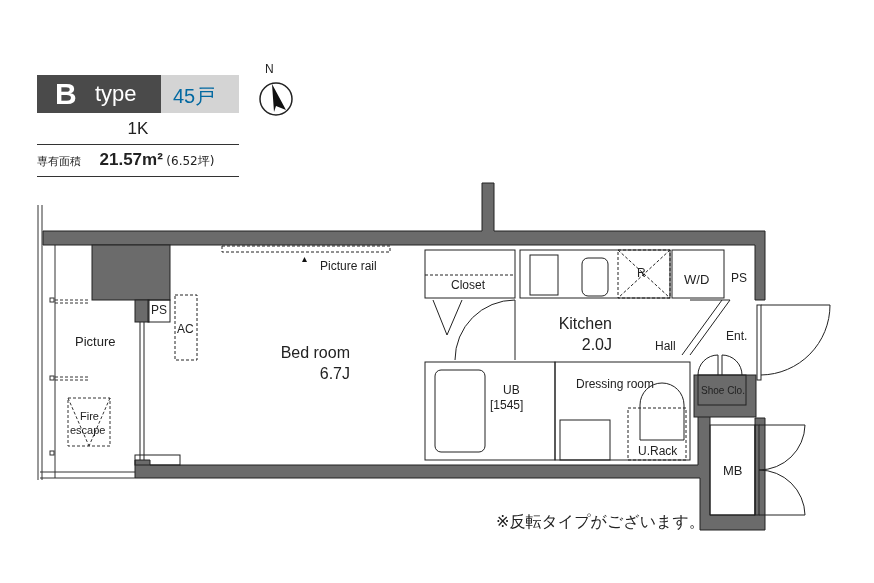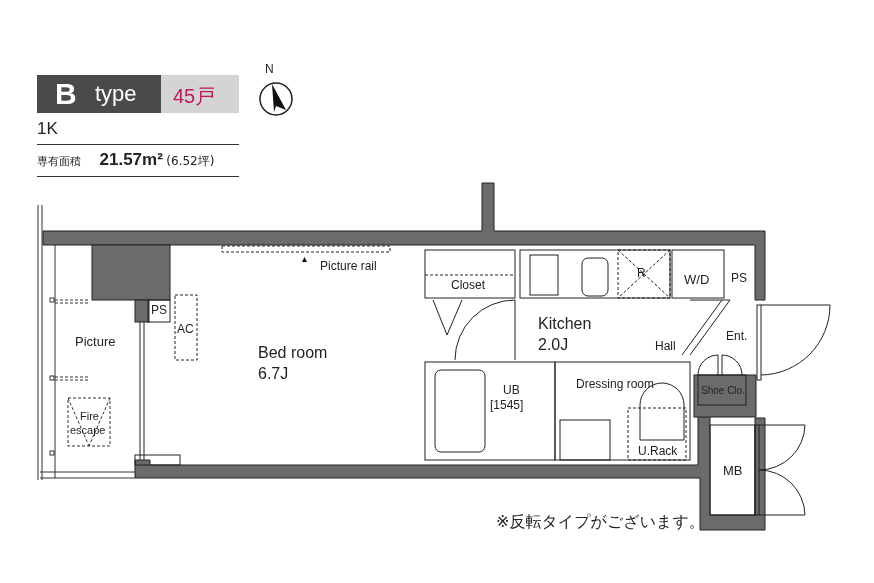--- a/index.html
+++ b/index.html
@@ -2,29 +2,29 @@
 <html><head>
 <meta charset="utf-8">
 <style>
   html,body{margin:0;padding:0;background:#fff;}
   body{width:874px;height:583px;position:relative;overflow:hidden;font-family:"DejaVu Sans",sans-serif;color:#222;}
   .hdr{position:absolute;left:37px;top:75px;width:202px;height:38px;}
   .hdr .dark{position:absolute;left:0;top:0;width:124px;height:38px;background:#4a4a4a;color:#fff;}
   .hdr .light{position:absolute;left:124px;top:0;width:78px;height:38px;background:#d4d4d4;}
   .hdr .b{position:absolute;left:18px;top:2px;font:bold 30px "Liberation Sans",sans-serif;}
   .hdr .type{position:absolute;left:58px;top:6px;font:22px "Liberation Sans",sans-serif;}
-  .hdr .units{position:absolute;left:12px;top:8px;font:20px "Liberation Sans",sans-serif;color:#be185d;}
-  .k{position:absolute;left:37px;top:119px;width:202px;text-align:left;font:17px "Liberation Sans",sans-serif;}
+  .hdr .units{position:absolute;left:12px;top:8px;font:20px "Liberation Sans",sans-serif;color:#0369a1;}
+  .k{position:absolute;left:37px;top:119px;width:202px;text-align:center;font:17px "Liberation Sans",sans-serif;}
   .rule{position:absolute;left:37px;width:202px;height:1px;background:#333;}
   .area{position:absolute;left:37px;top:150px;width:202px;font-size:11px;white-space:nowrap;}
   .area .v{font:bold 17px "Liberation Sans",sans-serif;margin-left:15px;}
   .area .t{font-size:12px;}
   svg{position:absolute;left:0;top:0;}
   .lbl{position:absolute;font:13px "Liberation Sans",sans-serif;color:#222;white-space:nowrap;}
-  .big{font-size:16px;text-align:left;line-height:21px;}
+  .big{font-size:16px;text-align:right;line-height:21px;}
   .note{position:absolute;left:496px;top:512px;font-size:16px;}
 </style>
 </head>
 <body>
 
 <div class="hdr">
   <div class="dark">
     <span class="b">B</span>
     <span class="type">type</span>
   </div>

